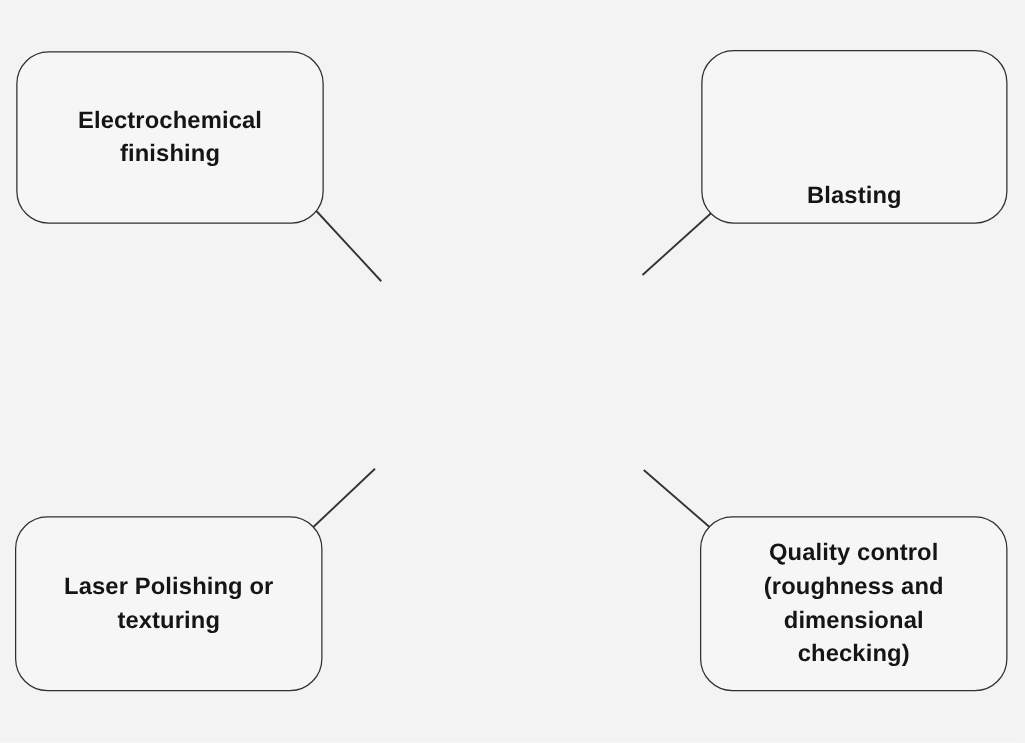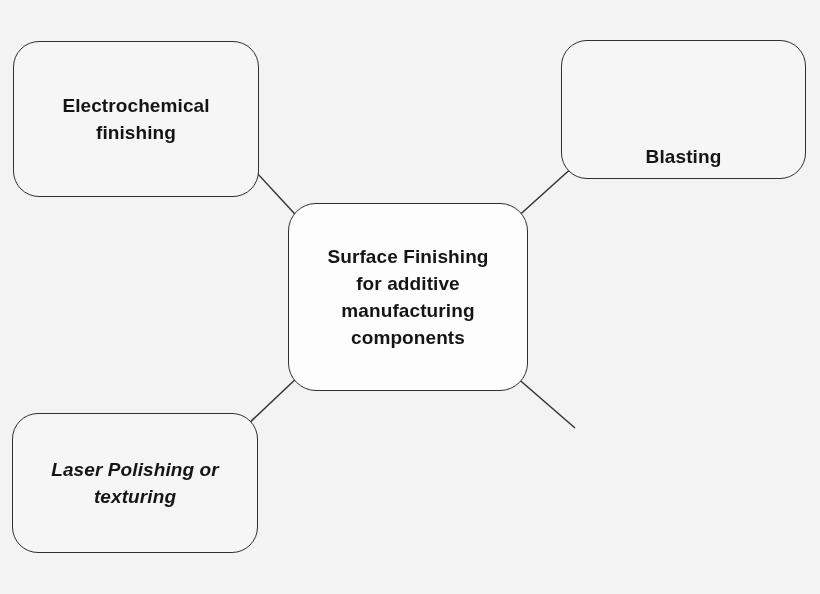--- a/index.html
+++ b/index.html
@@ -43,23 +43,23 @@
     line-height: 27px;
     font-weight: 600;
     color: var(--text, #151515);
     letter-spacing: 0.1px;
   }
   .node-center {
     left: 288px; top: 203px; width: 240px; height: 188px;
     background: var(--center_fill, #fdfdfd);
     border-radius: 28px;
   }
-  .node-top-left     { left: 13px;  top: 41px;  width: 246px; height: 156px; }
+  .node-top-left     { left: 13px;  top: 41px;  width: 246px; height: 138px; }
   .node-top-right    { left: 561px; top: 40px;  width: 245px; height: 139px; align-items: flex-end; }
-  .node-bottom-left  { left: 12px;  top: 413px; width: 246px; height: 140px; font-style: italic; }
+  .node-bottom-left  { left: 12px;  top: 413px; width: 246px; height: 140px; }
   .node-bottom-right { left: 560px; top: 413px; width: 246px; height: 140px; }
 </style>
 </head>
 <body>
 
 <div class="canvas" style="--background: #f3f3f4; --node_fill: #f6f6f6; --center_fill: #fdfdfd; --border: #2f2f2f; --line: #333333; --text: #151515;">
 
   <svg class="wires" viewBox="0 0 820 594" xmlns="http://www.w3.org/2000/svg">
     <line x1="245" y1="160" x2="305" y2="225"></line>
     <line x1="575" y1="165" x2="514" y2="220"></line>
@@ -69,26 +69,26 @@
 
   <div class="node node-top-left">
     <span class="node-label">Electrochemical
 finishing</span>
   </div>
 
   <div class="node node-top-right">
     <span class="node-label">Blasting</span>
   </div>
 
-  <div class="node node-center">
-    <span class="node-label">Surface Finishing
-for additive
-manufacturing
-components</span>
-  </div>
 
   <div class="node node-bottom-left">
     <span class="node-label">Laser Polishing or
 texturing</span>
   </div>
 
+  <div class="node node-bottom-right">
+    <span class="node-label">Quality control
+(roughness and
+dimensional
+checking)</span>
+  </div>
 
 </div>
 
 </body></html>

